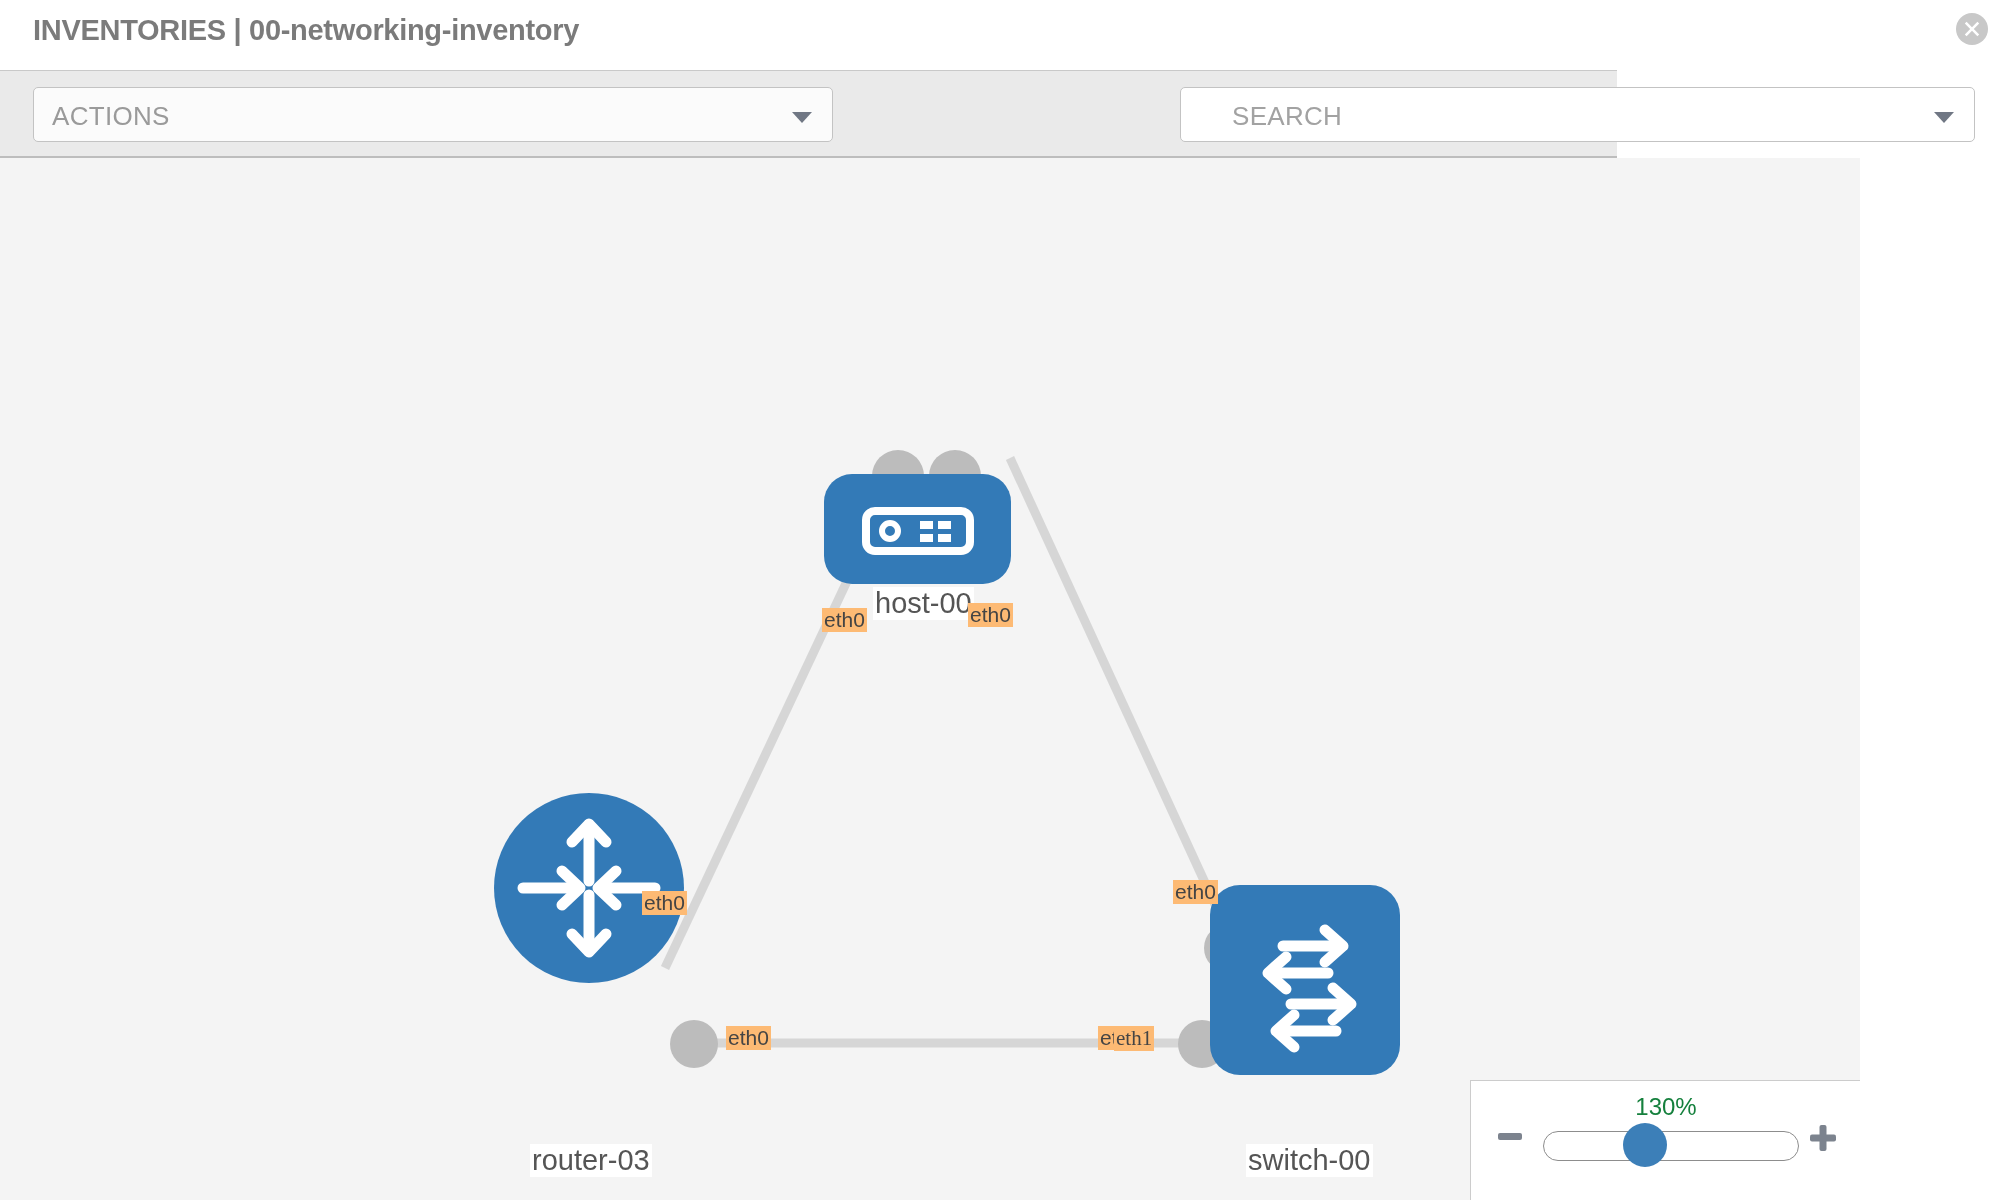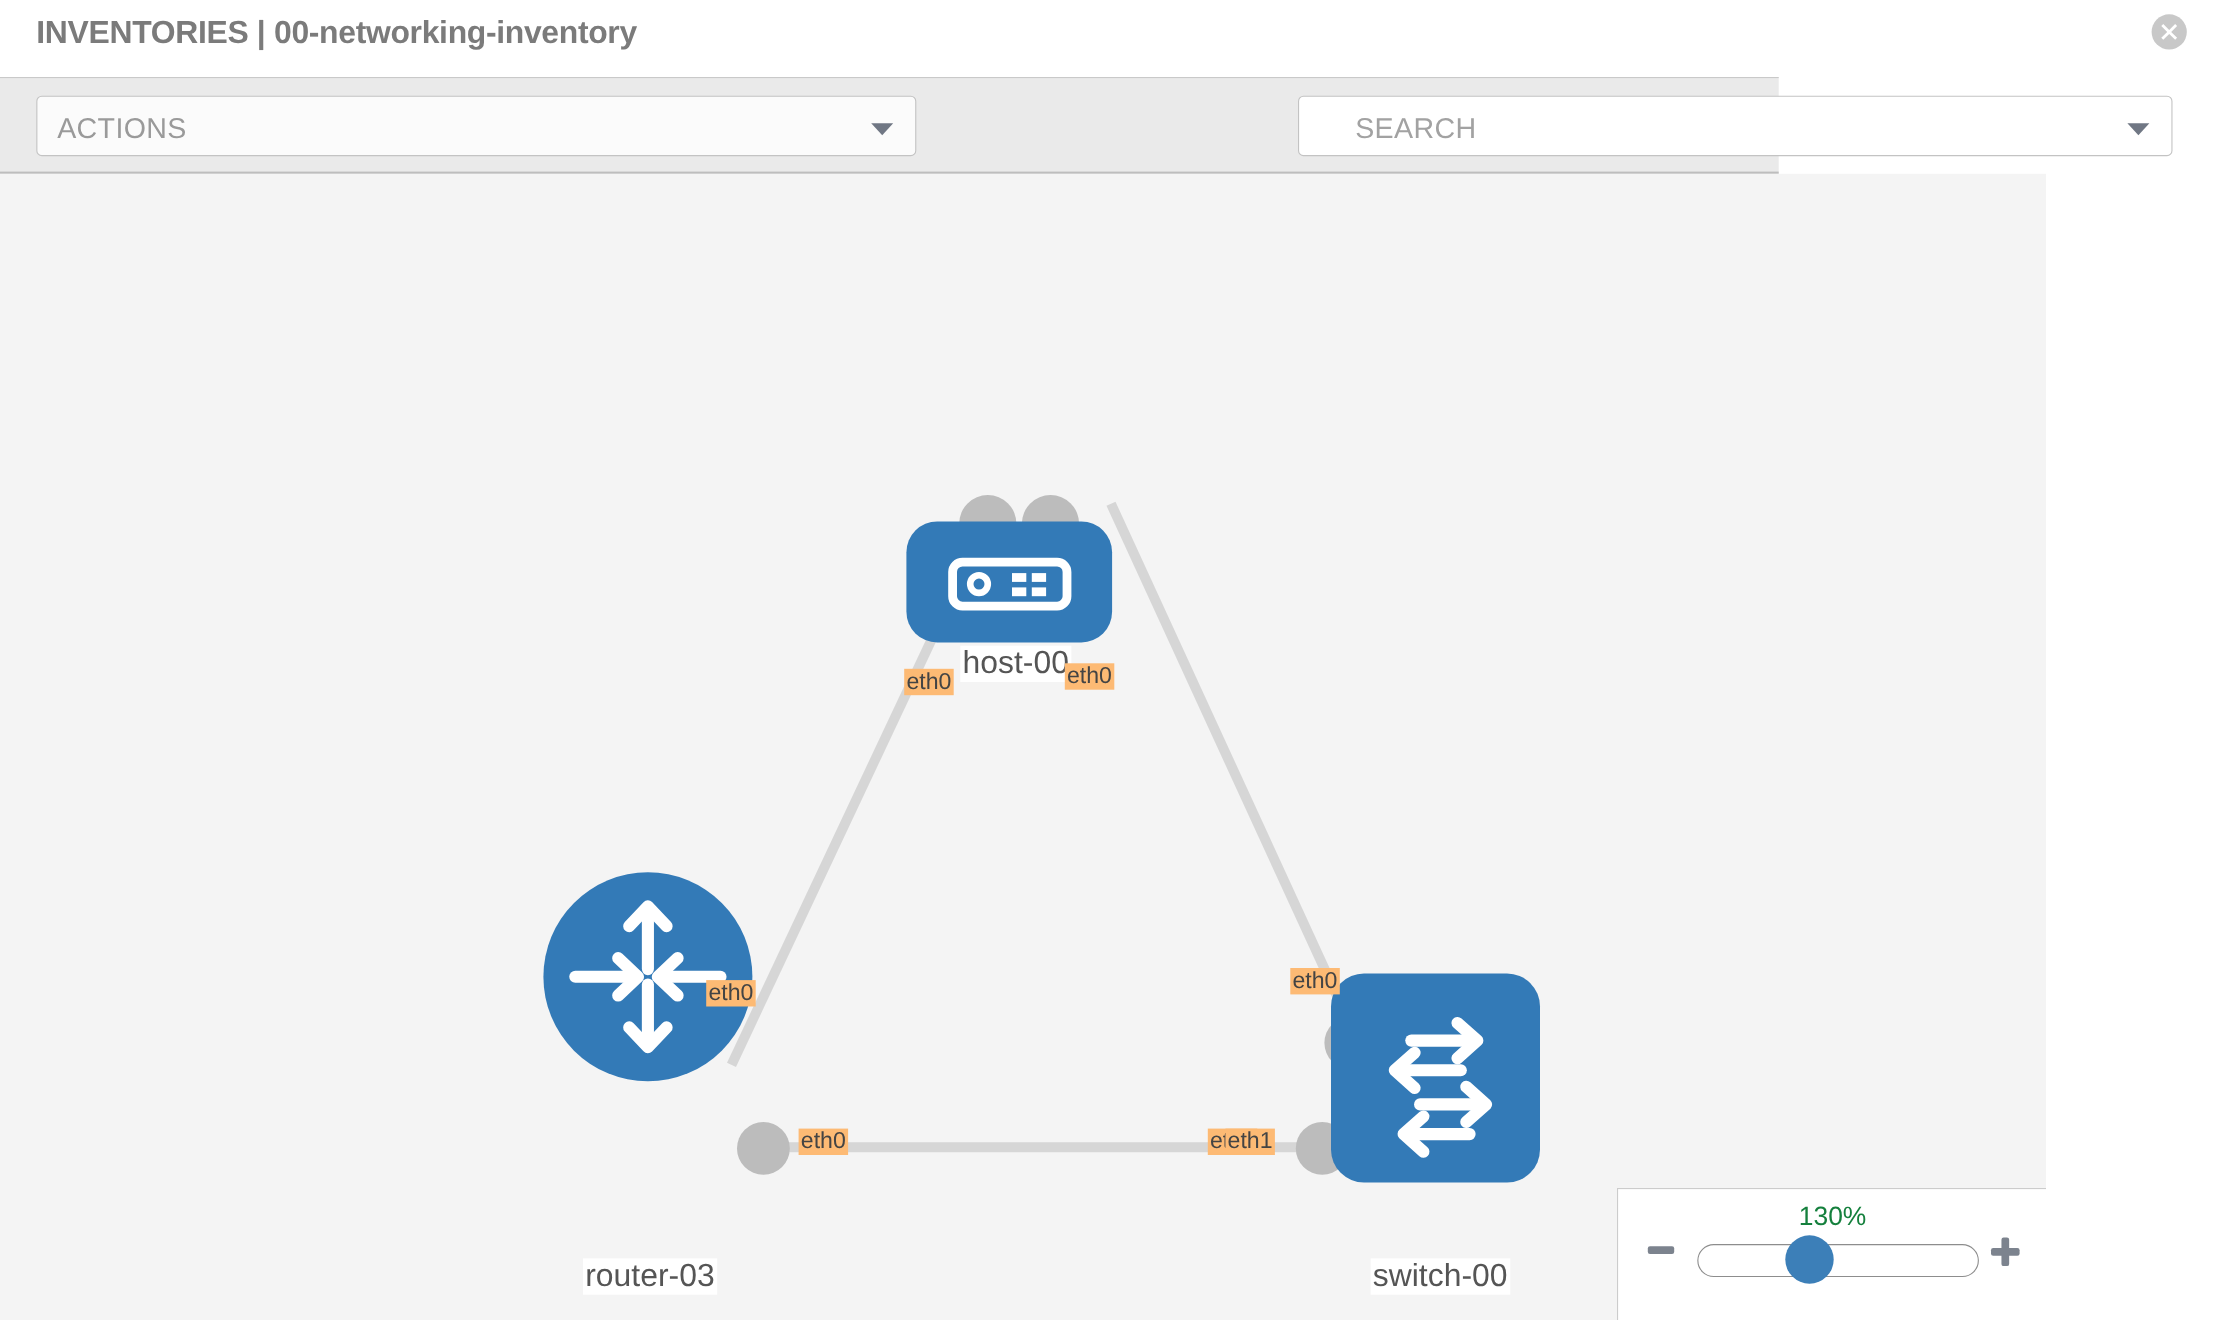--- a/index.html
+++ b/index.html
@@ -240,21 +240,21 @@
     <div class="node-label" style="left:873px; top:429px;">host-00</div>
     <div class="node-label" style="left:530px; top:986px;">router-03</div>
     <div class="node-label" style="left:1246px; top:986px;">switch-00</div>
 
     <div class="port-label" style="left:822px; top:450px;">eth0</div>
     <div class="port-label" style="left:968px; top:445px;">eth0</div>
     <div class="port-label" style="left:642px; top:733px;">eth0</div>
     <div class="port-label" style="left:1173px; top:722px;">eth0</div>
     <div class="port-label" style="left:726px; top:868px;">eth0</div>
     <div class="port-label" style="left:1098px; top:868px;">eth0</div>
-    <div class="port-label" style="left:1114px; top:868px;">eth1</div>
+    <div class="port-label" style="left:1114px; top:868px;font-family:Liberation Serif, serif;">eth1</div>
 
     <div class="zoom-panel">
       <div class="zoom-value">130%</div>
 
       <div class="zoom-minus">
         <svg width="26" height="26" viewBox="0 0 26 26">
           <rect x="1" y="10" width="24" height="7" rx="2" fill="#7c838e"></rect>
         </svg>
       </div>
 

